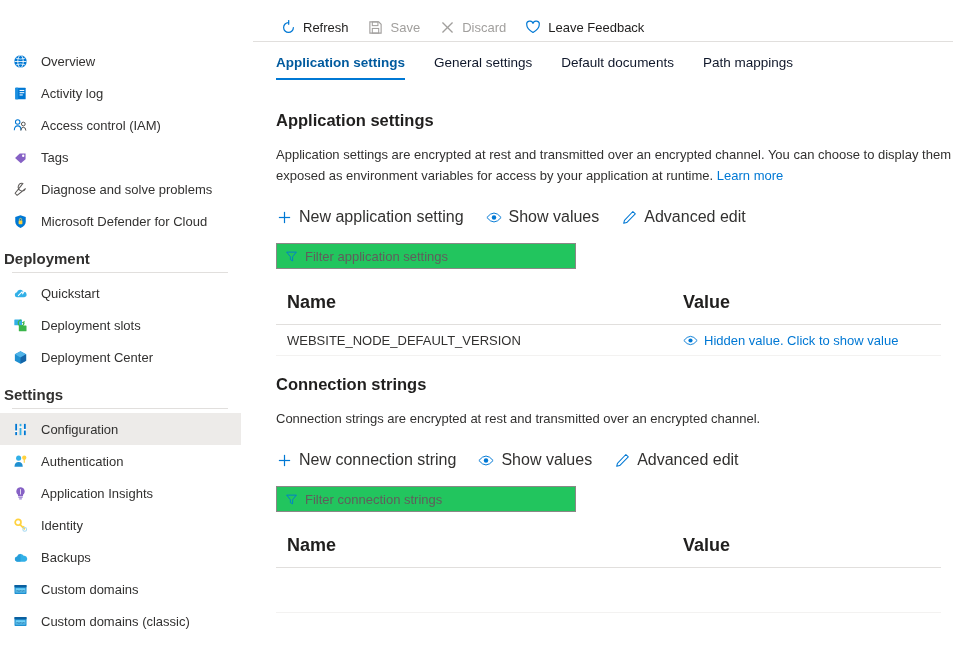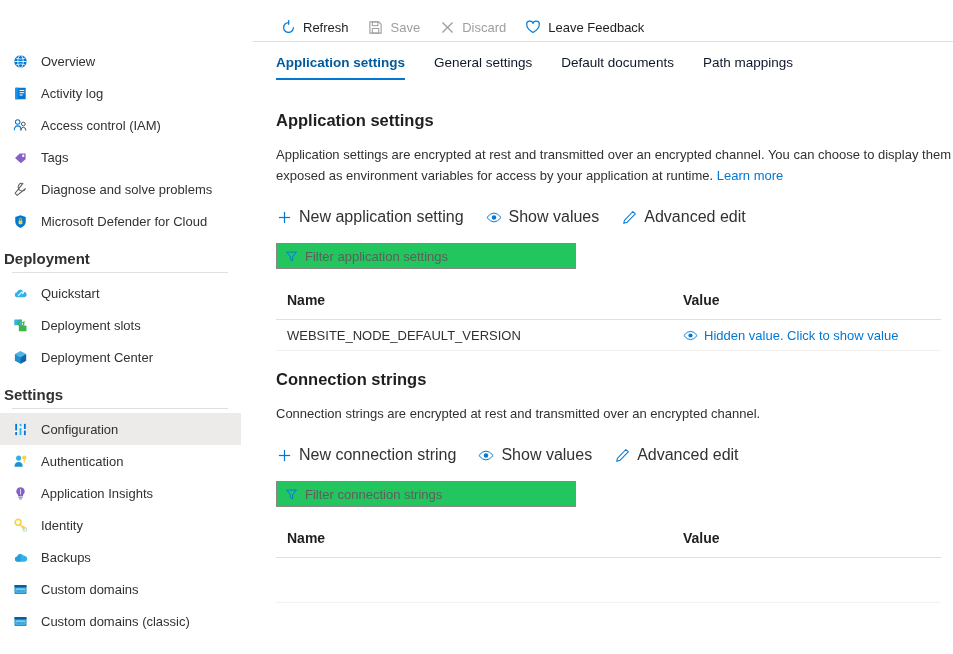--- a/index.html
+++ b/index.html
@@ -271,21 +271,21 @@
   }
   .filter-box input::placeholder { color: #605e5c; opacity: 1; }
 
   .tbl {
     margin-top: 23px;
     width: 665px;
   }
   .tbl .thead {
     display: flex;
     font-weight: bold;
-    font-size: 14px;
+    font-size: 18px;
     color: #201f1e;
     padding: 0 0 11px 11px;
     border-bottom: 1px solid #e1dfdd;
   }
   .tbl .trow {
     display: flex;
     align-items: center;
     height: 30px;
     padding-left: 11px;
     border-bottom: 1px solid #f3f2f1;

